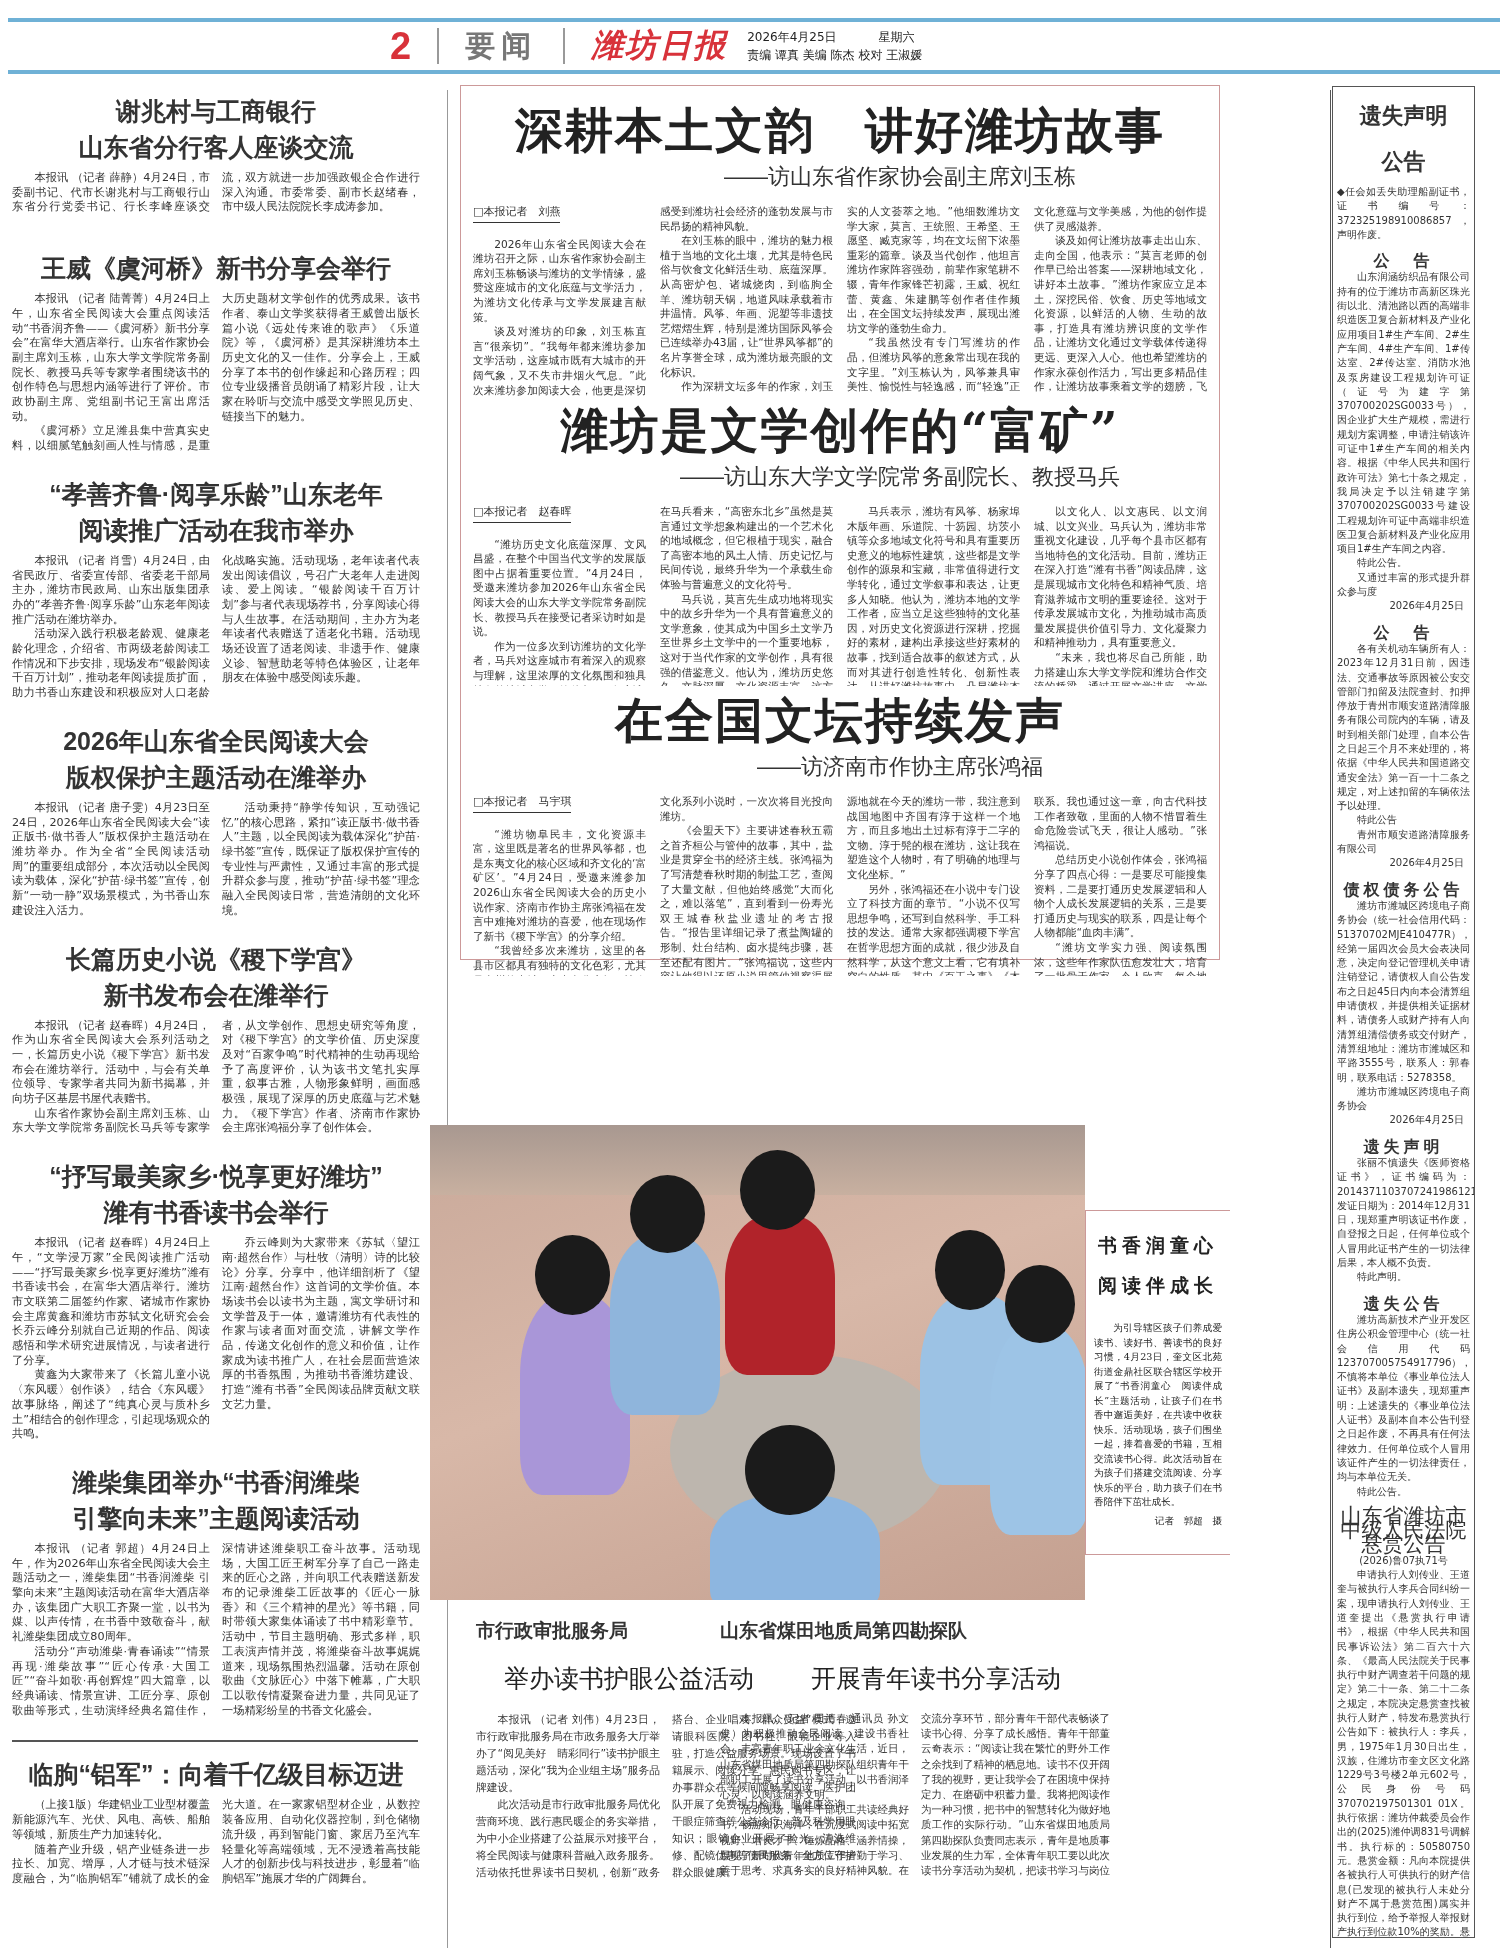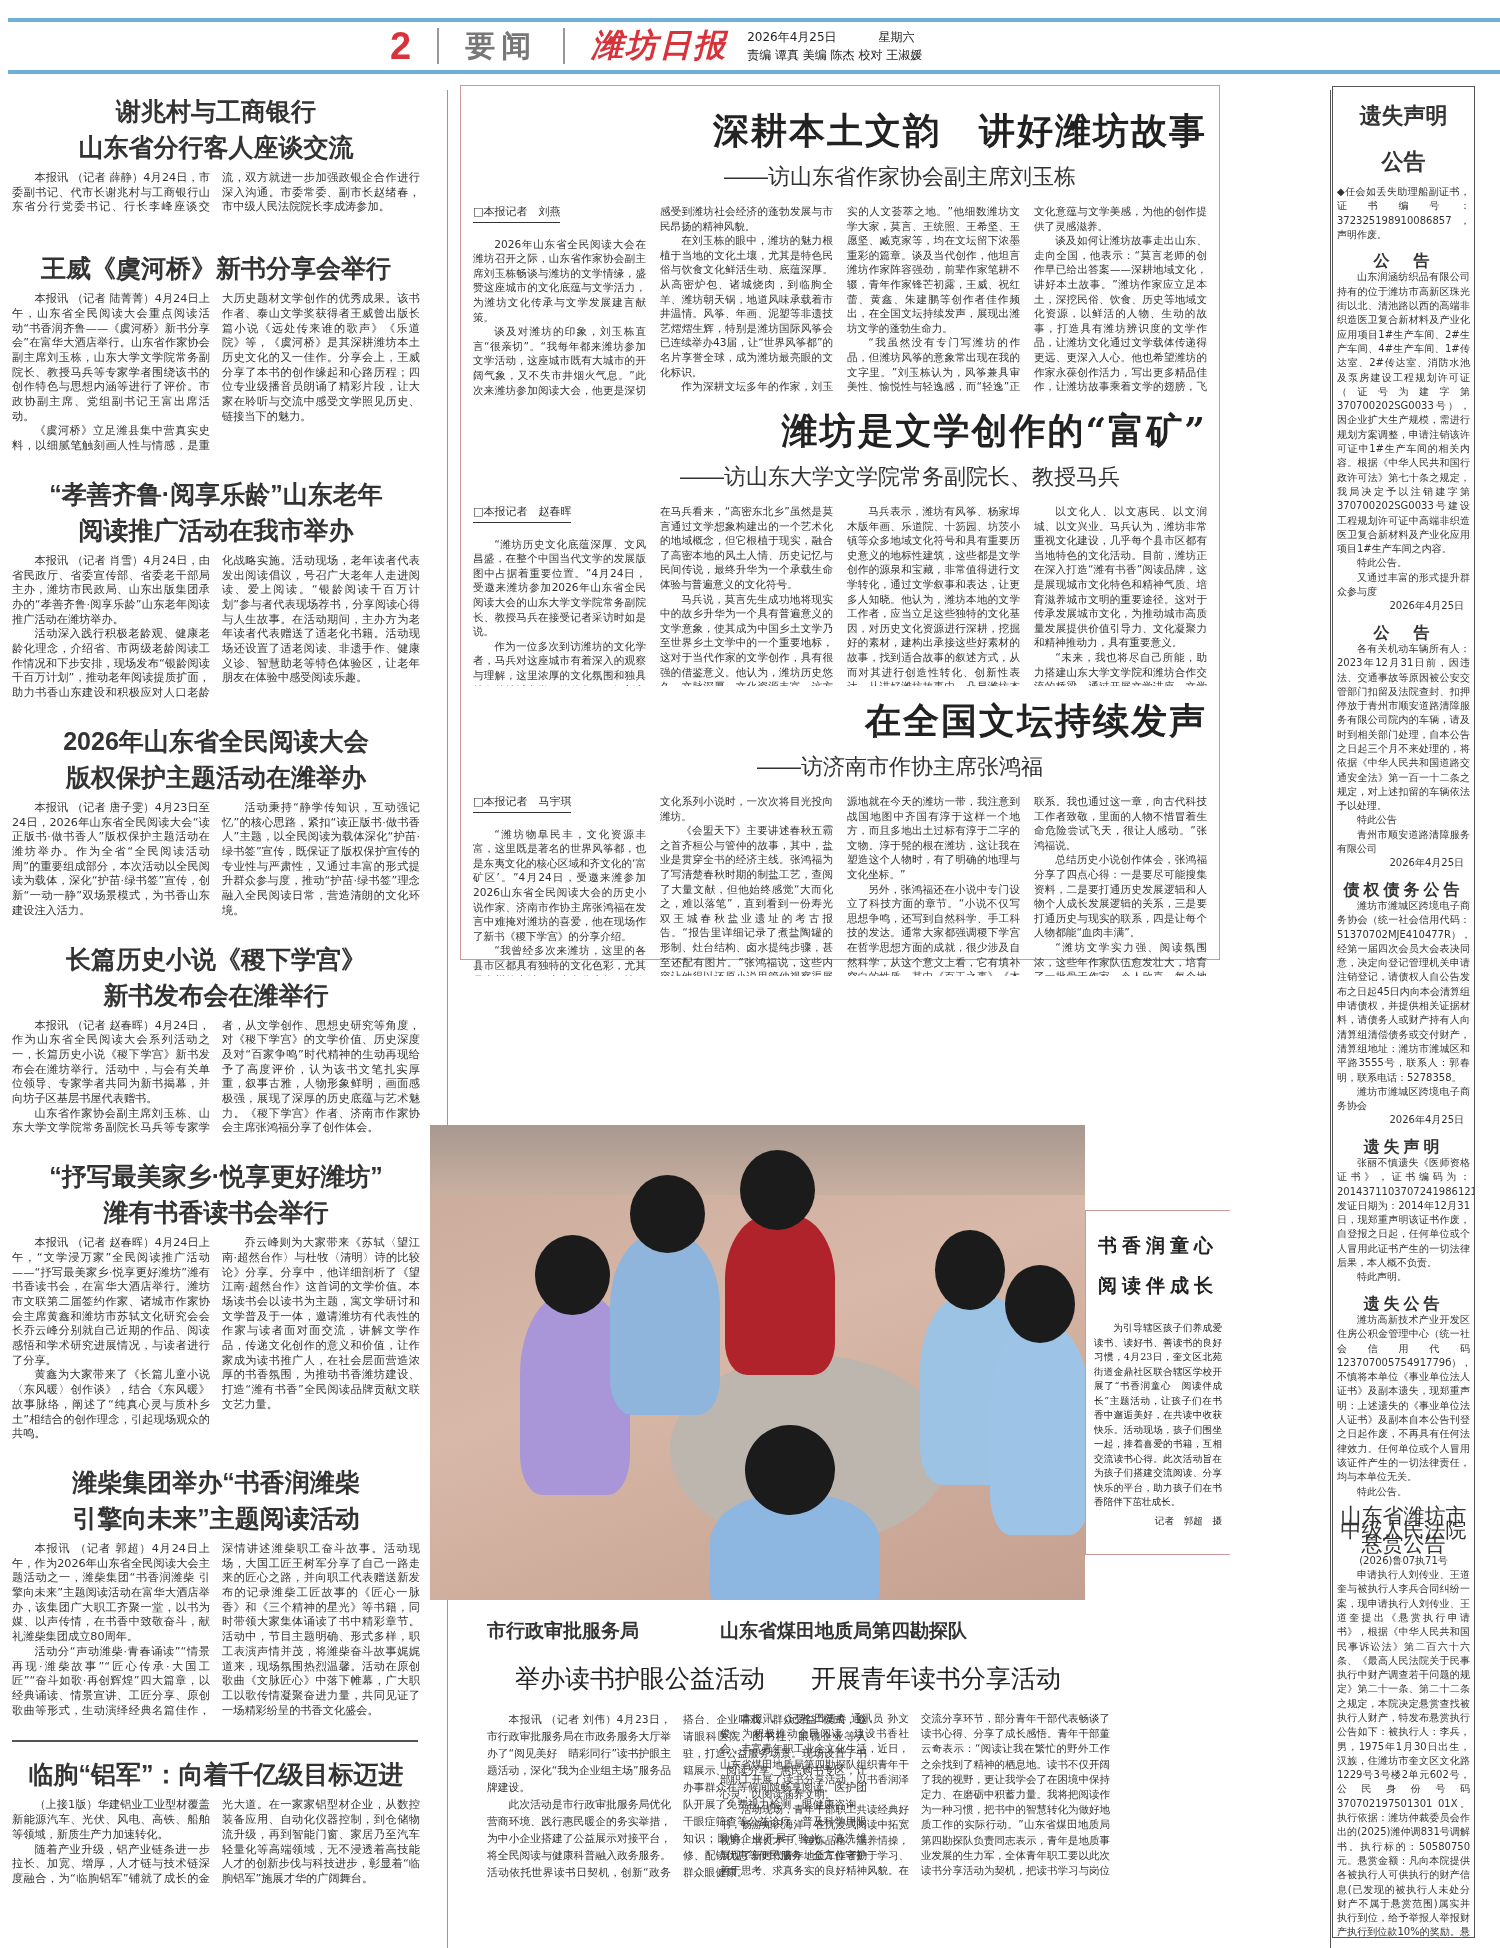--- a/index.html
+++ b/index.html
@@ -14,21 +14,21 @@
 .meta .row{display:flex;gap:12px}
 .col-left{position:absolute;left:0;top:85px;width:430px}
 .col-mid{position:absolute;left:460px;top:85px;width:760px}
 .col-right{position:absolute;left:1335px;top:85px;width:140px}
 .vrule{position:absolute;top:90px;bottom:0;width:1px;background:#999}
 .article{padding:0 10px 0 12px}
 .headline{font-family:"Liberation Sans","DejaVu Sans",sans-serif;text-align:center;font-size:25px;font-weight:bold;color:#333;line-height:36px;margin:8px 0 6px}
 .body2{display:grid;grid-template-columns:1fr 1fr;column-gap:12px;font-size:11.2px;line-height:14.7px;color:#333;text-align:justify}
 .body2 p{text-indent:2em}
 .feature{border:1px solid #c99;margin:0 0 0 0;padding:10px 12px 12px 12px}
-.feat-title{font-family:"DejaVu Serif","Liberation Serif",serif;text-align:right;font-size:36px;font-weight:bold;color:#222;letter-spacing:2px;line-height:56px;margin-top:6px}
+.feat-title{font-family:"DejaVu Serif","Liberation Serif",serif;text-align:center;font-size:48px;font-weight:bold;color:#222;letter-spacing:2px;line-height:56px;margin-top:6px}
 .feat-sub{font-family:"Liberation Sans",sans-serif;text-align:center;font-size:22px;color:#333;margin:4px 0 12px 120px}
 .reporter{display:inline-block;font-size:11px;border-bottom:1px solid #333;padding-bottom:2px;margin-bottom:14px}
 .photo{position:relative;width:528px;height:575px;overflow:hidden;background:linear-gradient(160deg,#c9a99a 0%,#d8b8a8 45%,#c4a090 100%)}
 .photo .table{position:absolute;left:140px;top:240px;width:250px;height:170px;border-radius:50%;background:#bdb6ae}
 .photo .kid{position:absolute;border-radius:40% 40% 20% 20%}
 .photo .head{position:absolute;border-radius:50%;background:#1b1b1b}
 .caption-box{position:absolute;left:1085px;top:1210px;width:145px;height:345px;border:1px solid #c99;border-right:none;padding:14px 8px}
 .cap-title{font-family:"DejaVu Serif",serif;font-size:19px;text-align:center;line-height:40px;letter-spacing:5px;font-weight:bold}
 .cap-text{font-family:"DejaVu Serif",serif;font-size:9.6px;line-height:14.5px;text-align:justify;margin-top:16px}
 .cap-text p{text-indent:2em}
@@ -189,21 +189,21 @@
 
 <div class="caption-box">
   <div class="cap-title">书香润童心</div>
   <div class="cap-title">阅读伴成长</div>
   <div class="cap-text">
     <p>为引导辖区孩子们养成爱读书、读好书、善读书的良好习惯，4月23日，奎文区北苑街道金鼎社区联合辖区学校开展了“书香润童心　阅读伴成长”主题活动，让孩子们在书香中邂逅美好，在共读中收获快乐。活动现场，孩子们围坐一起，捧着喜爱的书籍，互相交流读书心得。此次活动旨在为孩子们搭建交流阅读、分享快乐的平台，助力孩子们在书香陪伴下茁壮成长。</p>
     <div style="text-align:right;margin-top:4px">记者　郭超　摄</div>
   </div>
 </div>
 
-<div class="sub-art" style="left:487px">
+<div class="sub-art" style="left:476px">
   <div class="sub-dept">市行政审批服务局</div>
   <div class="sub-head">举办读书护眼公益活动</div>
   <div class="body2" style="font-size:10.8px;line-height:17px">
     <div style="grid-column:1/3;column-count:2;column-gap:12px">
         <p>本报讯 （记者 刘伟）4月23日，市行政审批服务局在市政务服务大厅举办了“阅见美好　睛彩同行”读书护眼主题活动，深化“我为企业组主场”服务品牌建设。</p>
         <p>此次活动是市行政审批服务局优化营商环境、践行惠民暖企的务实举措，为中小企业搭建了公益展示对接平台，将全民阅读与健康科普融入政务服务。活动依托世界读书日契机，创新“政务搭台、企业唱戏、群众受益”模式，邀请眼科医院、图书社、眼镜企业等入驻，打造公益服务场景。现场设置了书籍展示、阅读分享、惠民购书专区，让办事群众在等候间隙畅享阅读。医护团队开展了免费视力检测、眼健康咨询、干眼症筛查等公益诊疗，普及科学用眼知识；眼镜企业开展了验光、清洗维修、配镜优惠等便民服务，全方位守护群众眼健康。</p>
       </div>
   </div>
 </div>
 <div class="sub-art" style="left:720px;width:390px">

